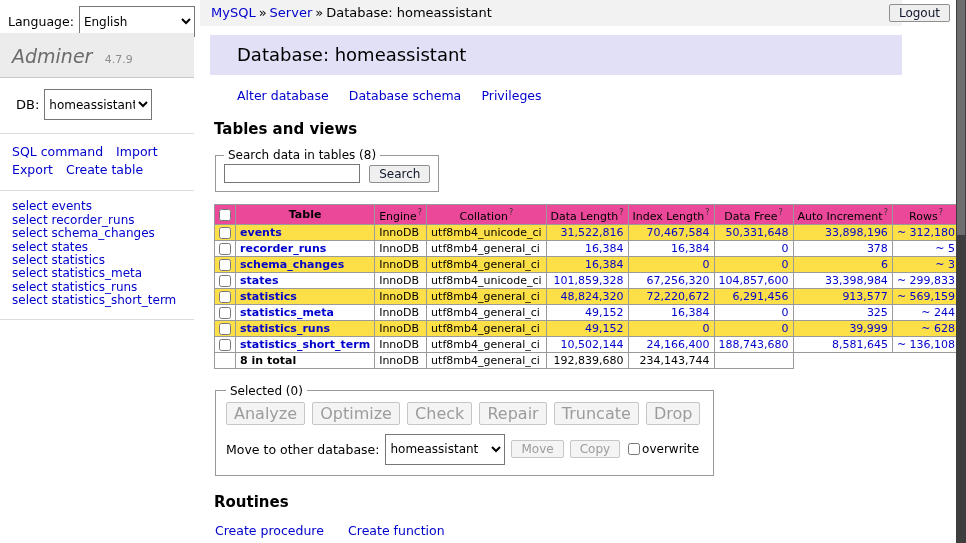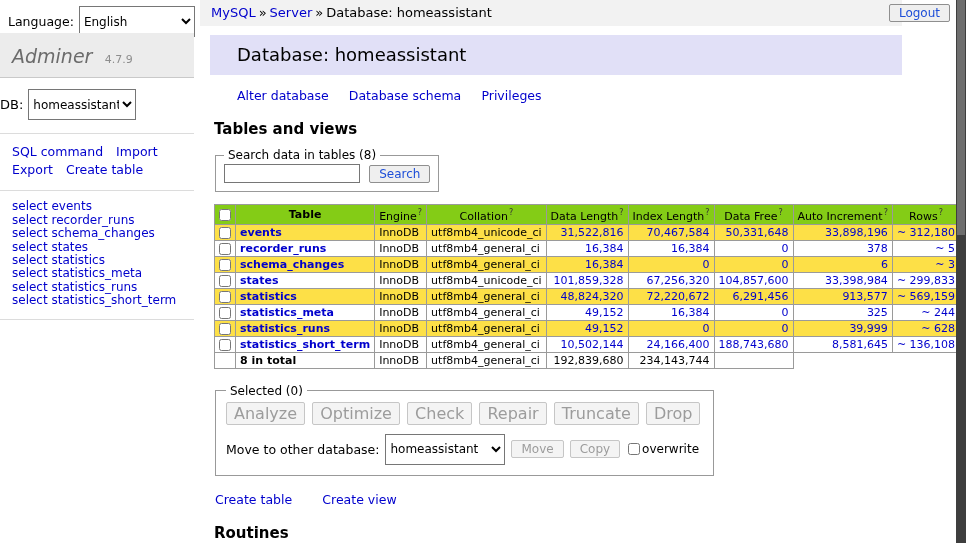--- a/index.html
+++ b/index.html
@@ -13,21 +13,21 @@
     font-size: 13px;
   }
   a { color: #0000cc; text-decoration: none; cursor: pointer; }
   select {
     font-family: inherit; font-size: 12px;
     border: 1px solid #767676; background: #fff; height: 31px;
   }
   button {
     font-family: inherit; font-size: 12px;
     background: #efefef; border: 1px solid #8f8f8f; border-radius: 2px;
-    padding: 1px 9px; color: #1d4ed8; cursor: pointer;
+    padding: 1px 9px; color: #0f172a; cursor: pointer;
   }
   button:disabled { color: #9c9c9c; border-color: #c6c6c6; background: #f4f4f4; cursor: default; }
   input[type=text] {
     border: 1px solid #767676; height: 19px; font-size: 12px;
     padding: 1px 3px; font-family: inherit;
   }
   input[type=checkbox] { width: 12px; height: 12px; margin: 0 2px; vertical-align: middle; }
 
   .lang { position: absolute; left: 8px; top: 6px; font-size: 12.5px; }
   .lang select { width: 116px; margin-left: 5px; }
@@ -40,21 +40,21 @@
 
   .logout-btn { position: absolute; right: 16px; top: 4px; }
 
   #menu { position: absolute; left: 0; top: 26px; width: 194px; }
   #menu h1 {
     margin: 7px 0 0; padding: 6px 12px 8px;
     background: #ececec; border-bottom: 1px solid #c9c9c9; font-weight: normal;
   }
   .appname { font-size: 19px; font-style: italic; color: #6b6b6b; margin-top: 8px; }
   .version { font-size: 11px; color: #8d8d8d; margin-left: 4px; }
-  .db-row { padding: 11px 0 13px; border-bottom: 1px solid #dcdcdc; font-size: 13px; }
+  .db-row { padding: 11px 16px 13px; border-bottom: 1px solid #dcdcdc; font-size: 13px; }
   .db-row select { width: 108px; margin-left: 5px; }
   .menu-links { padding: 9px 12px 11px; border-bottom: 1px solid #dcdcdc; font-size: 12.5px; line-height: 1.45; }
   .menu-links a { margin-right: 13px; }
   .tables-list { padding: 9px 12px 11px; border-bottom: 1px solid #dcdcdc; }
   .tables-list a { display: block; font-size: 12px; line-height: 1.12; padding: 0; }
 
   #content { position: absolute; left: 210px; top: 26px; width: 692px; }
   .db-title {
     margin: 9px 0 0; background: #e1e0f7;
     padding: 9px 0 10px 27px; font-size: 18px; font-weight: normal;
@@ -66,21 +66,21 @@
   fieldset { border: 1px solid #999; display: inline-block; }
   fieldset legend { font-size: 12px; padding: 0 4px; }
   .search-fieldset { margin: 10px 0 0 5px; padding: 2px 8px 8px; }
   .search-fieldset input { width: 136px; margin-right: 5px; }
 
   .db-table { margin: 12px 0 0 4px; border-collapse: collapse; font-size: 11px; }
   .db-table th, .db-table td {
     border: 1px solid #9a9a9a; padding: 1px 4px;
     line-height: 13px; white-space: nowrap;
   }
-  .db-table thead th { background: #84cc16; font-weight: normal; text-align: center; }
+  .db-table thead th { background: #ec4899; font-weight: normal; text-align: center; }
   .db-table thead th.col-table { font-weight: bold; }
   .db-table td.num { text-align: right; }
   .db-table tr.odd td { background: #fde047; }
   .db-table a.tbl { font-weight: bold; }
   .db-table .check-cell { text-align: center; padding: 1px 2px; width: 18px; }
   a.help { color: #333; }
   sup.help-mark { font-size: 8px; margin-left: 1px; }
   .total-label { font-weight: bold; }
 
   .selected-fieldset { margin: 15px 0 0 5px; padding: 4px 10px 10px; }
@@ -310,24 +310,20 @@
         <button disabled="">Move</button>
         <button disabled="">Copy</button>
         <label class="overwrite">
           <input type="checkbox" style="">
             <span>overwrite</span>
         </label>
       </div>
     </fieldset>
   </div>
 
-  <p class="create-links">
-    <a>Create table</a>
-    <a>Create view</a>
-  </p>
 
   <h3 class="section">Routines</h3>
   <p class="routines-links">
     <a>Create procedure</a>
     <a>Create function</a>
   </p>
 
   
 </div>
 

